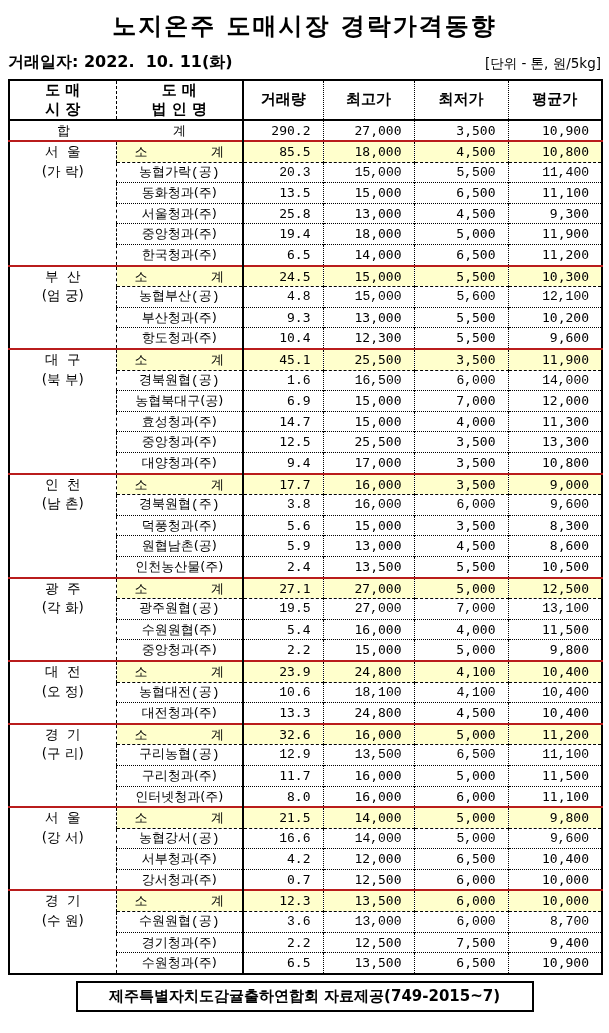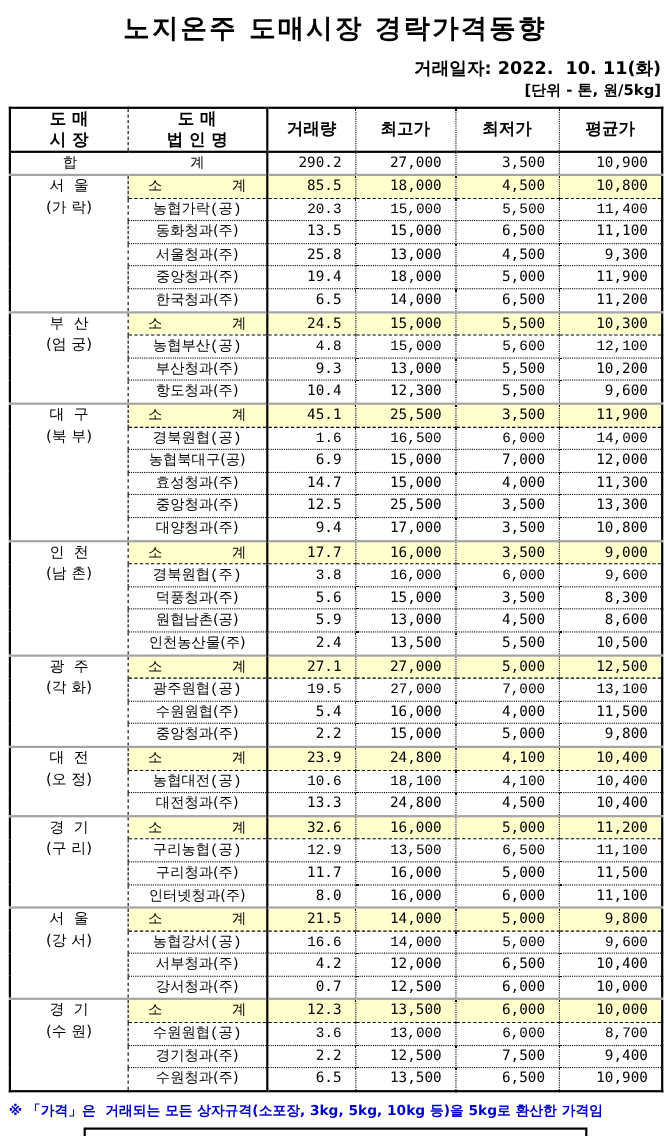--- a/index.html
+++ b/index.html
@@ -16,24 +16,23 @@
   .title {
     margin: 0; padding-top: 10px;
     text-align: center;
     font-size: 24px; font-weight: 700;
     letter-spacing: 2px;
   }
 
   .meta-row {
     display: flex; justify-content: space-between; align-items: flex-end;
     margin: 10px 8px 6px 8px;
-    flex-direction: column;
   }
   .trade-date { font-size: 16px; font-weight: 700; white-space: pre; }
-  .unit-label { font-size: 13.5px; font-weight: 700; white-space: pre; }
+  .unit-label { font-size: 13.5px; font-weight: 400; white-space: pre; }
 
   table.price-table {
     border-collapse: collapse;
     table-layout: fixed;
     width: 593px;
     margin-left: 8px;
     border: 2px solid #000;
   }
   thead th {
     border-bottom: 2px solid #000;
@@ -50,21 +49,21 @@
     padding: 0;
     font-size: 13px;
     overflow: hidden;
   }
   th.h-corp, td.c-corp { border-left: 1px dashed #000; }
   th.h-vol,  td.c-vol  { border-left: 2px solid #000; }
   th.h-high, td.c-high,
   th.h-low,  td.c-low,
   th.h-avg,  td.c-avg  { border-left: 1px dotted #000; }
 
-  tr.group-start    > td { border-top: 2px solid #a3a3a3; }
+  tr.group-start    > td { border-top: 2px solid #b91c1c; }
   tr.company-row    > td { border-top: 1px dotted #000; }
   tr.after-subtotal > td { border-top: 1px dashed #000; font-family: Liberation Mono, monospace; }
 
   td.num {
     text-align: right;
     padding-right: 12px;
     font-family: "DejaVu Sans Mono", "Liberation Mono", monospace;
   }
   td.subtotal { background: #ffffcc; }
 
@@ -500,19 +499,18 @@
         <tr class="company-row">
           <td class="c-corp name-cell">수원청과(주)</td>
           <td class="c-vol num">6.5</td>
           <td class="c-high num">13,500</td>
           <td class="c-low num">6,500</td>
           <td class="c-avg num">10,900</td>
         </tr>
       </tbody>
   </table>
 
-  <div class="footnote">※ 「가격」은  거래되는 모든 상자규격(소포장, 3kg, 5kg, 10kg 등)을 5kg로 환산한 가격임</div>
 
   <div class="provider-box">
     <span>제주특별자치도감귤출하연합회 자료제공(749-2015~7)</span>
   </div>
 
 </div>
 
 </body></html>

